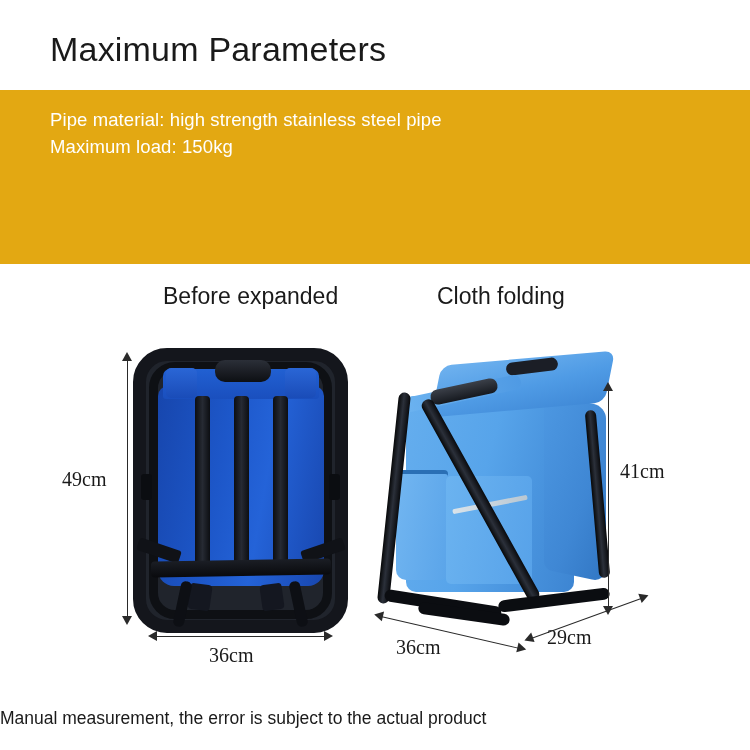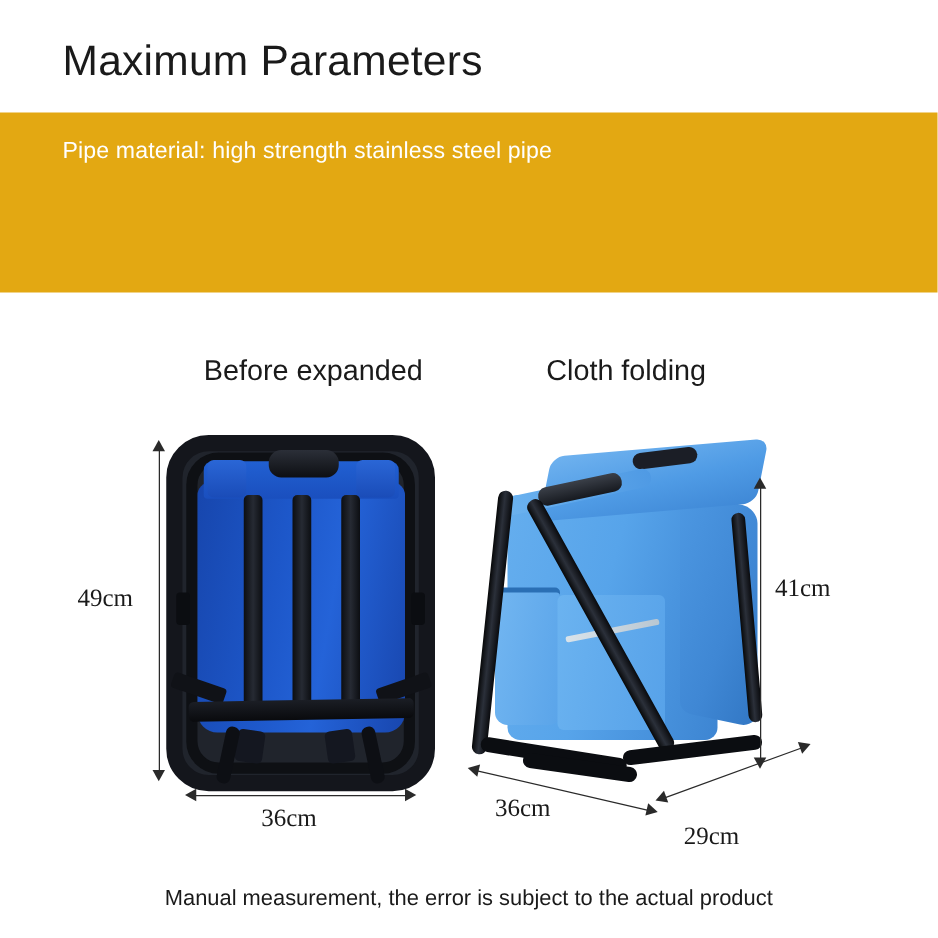--- a/index.html
+++ b/index.html
@@ -27,21 +27,21 @@
     color: #1a1a1a;
     white-space: nowrap;
   }
 
   
   .spec-banner {
     position: absolute;
     left: 0;
     top: 90px;
     width: 750px;
-    height: 144px;
+    height: 174px;
     background: #e3a812;
     box-sizing: border-box;
     padding: 16px 0 0 50px;
   }
   .spec-line {
     color: #ffffff;
     font-size: 18.5px;
     line-height: 27px;
     white-space: nowrap;
     letter-spacing: 0.1px;
@@ -345,33 +345,33 @@
     height: 0;
     border-top: 1.6px solid #2a2a2a;
   }
 
   
   .footer-note {
     position: absolute;
     left: 0;
     top: 708px;
     width: 750px;
-    text-align: center;
     font-size: 17.5px;
     color: #1a1a1a;
     white-space: nowrap;
   }
 </style>
 </head>
 <body>
 
 <div class="page-title">Maximum Parameters</div>
 
 <div class="spec-banner">
   <div class="spec-line">Pipe material: high strength stainless steel pipe</div>
+  <div class="spec-line">Maximum load: 150kg</div>
 </div>
 
 <div class="section-heading" id="heading-before">Before expanded</div>
 <div class="section-heading" id="heading-after">Cloth folding</div>
 
 <div class="stage">
 
   <div class="prod-left">
     <div class="fr-outer"></div>
     <div class="fr-inner"></div>
@@ -443,18 +443,18 @@
     </div>
     <div class="dim-label" style="left:396px; top:316px;">36cm</div>
   </div>
 
   <div>
     <div class="dim-angled" style="left:531px; top:318px; transform: rotate(-20deg);">
       <div class="bar" style="width:120px;"></div>
       <div class="dim-arrow arrow-left" style="left:-7px; top:-5px;"></div>
       <div class="dim-arrow arrow-right" style="left:116px; top:-5px;"></div>
     </div>
-    <div class="dim-label" style="left:547px; top:306px;margin-top:32px;">29cm</div>
+    <div class="dim-label" style="left:547px; top:306px;">29cm</div>
   </div>
 
 </div>
 
 <div class="footer-note">Manual measurement, the error is subject to the actual product</div>
 
 </body></html>

